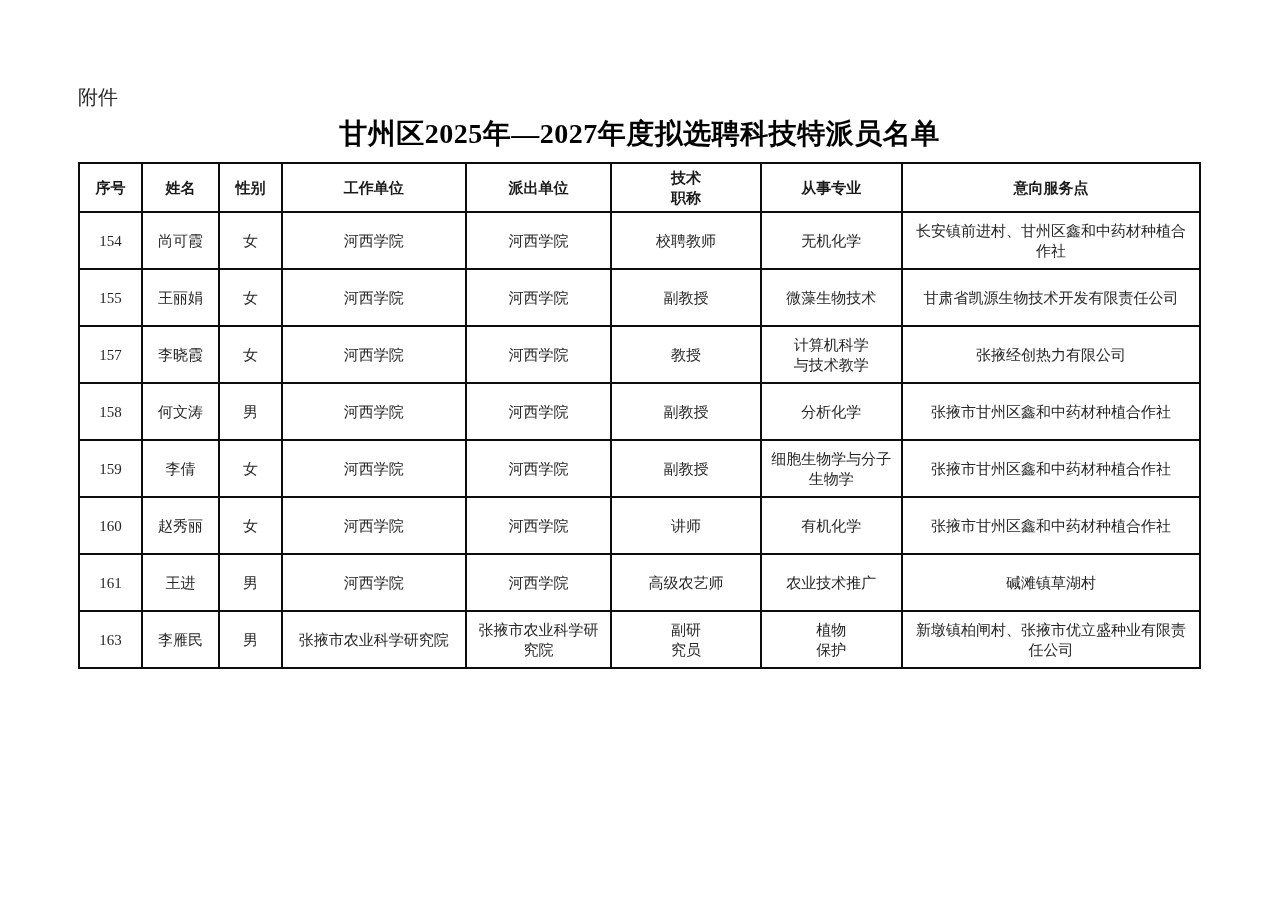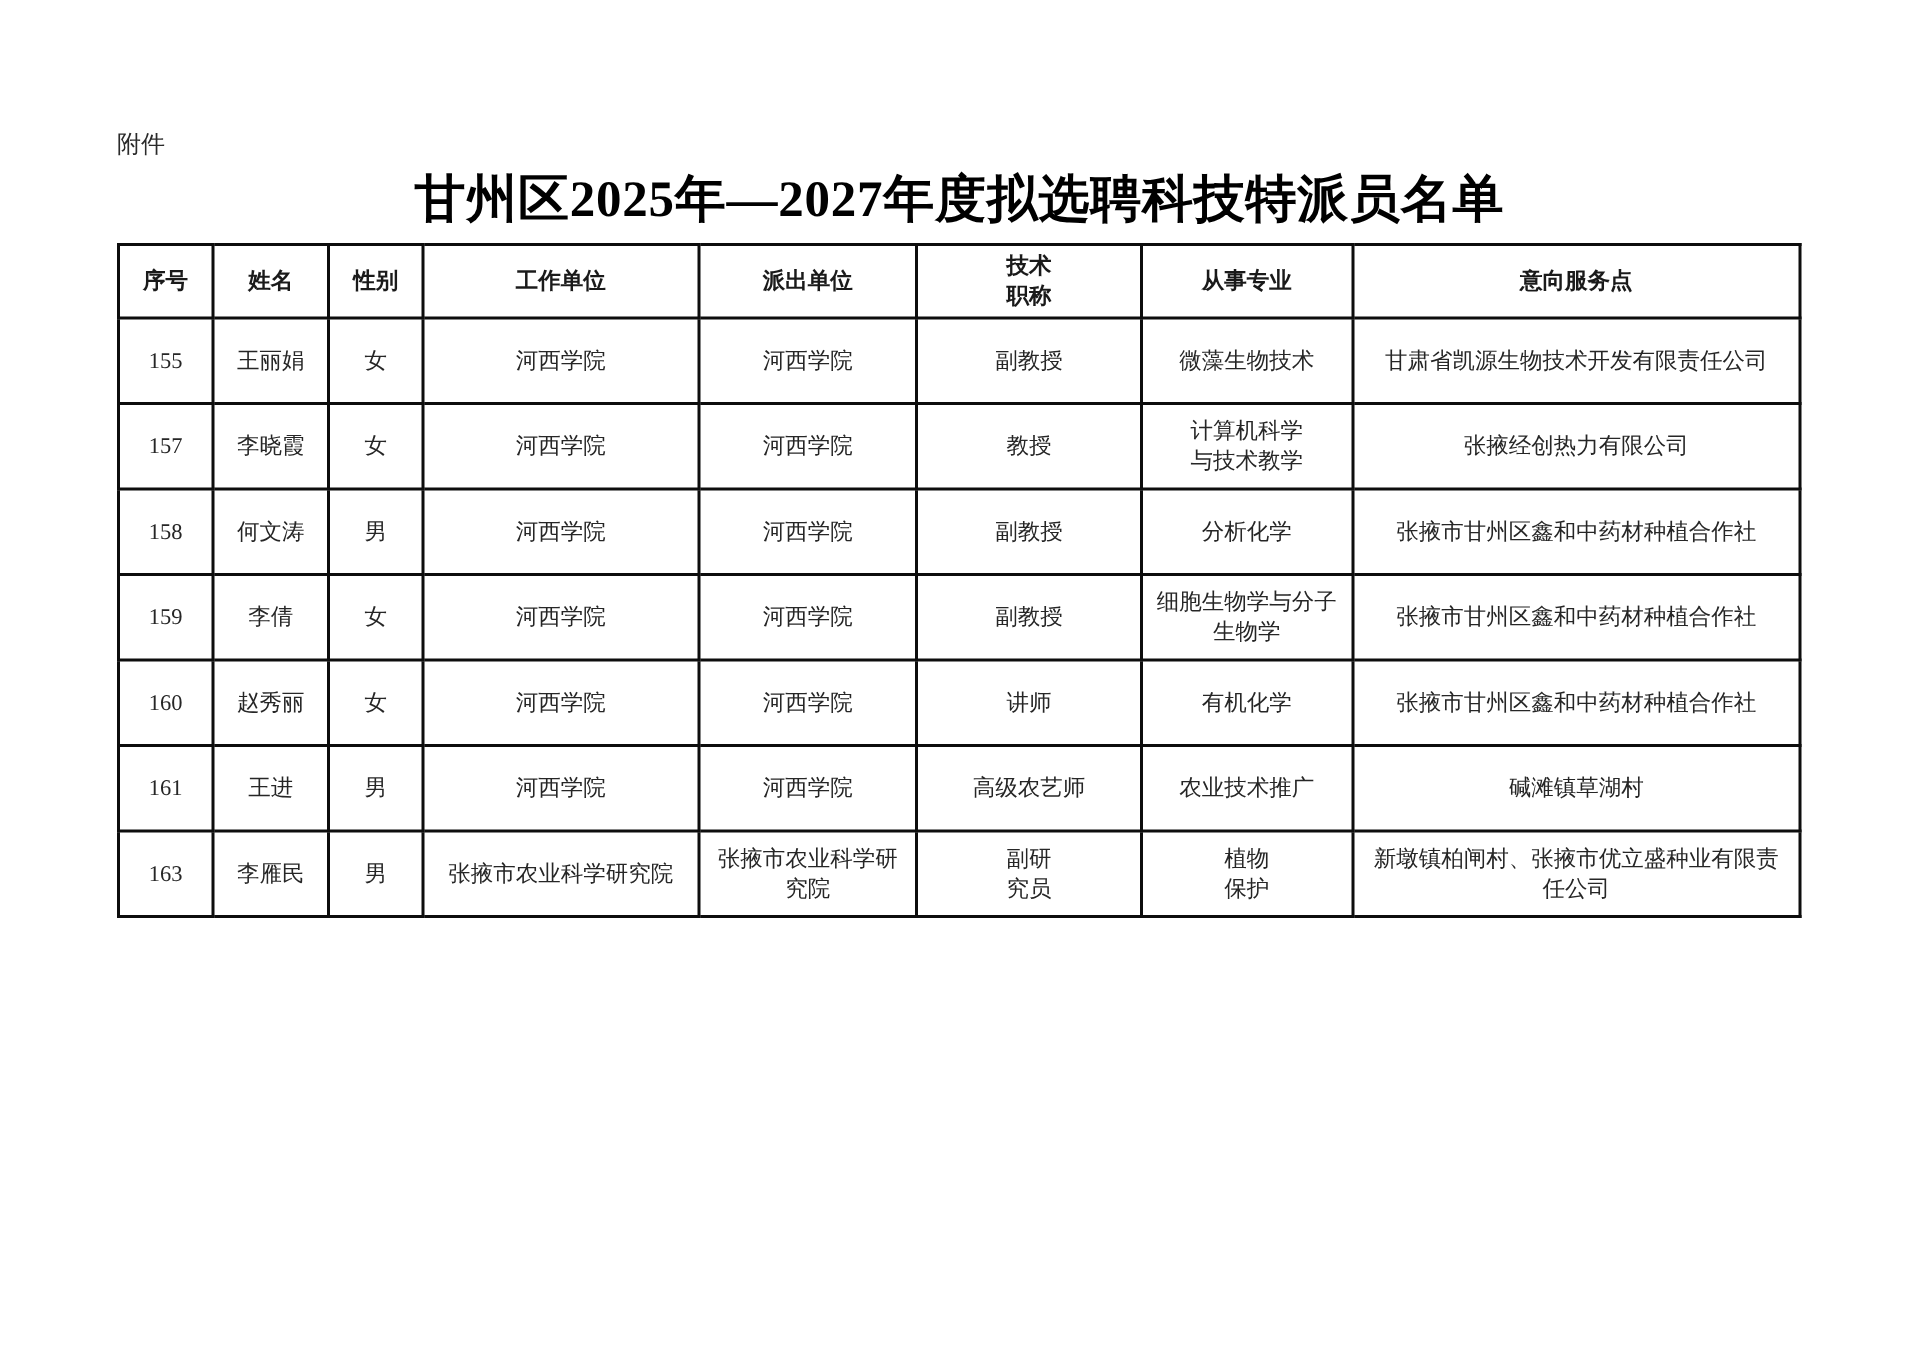--- a/index.html
+++ b/index.html
@@ -14,28 +14,28 @@
     color: #1c1c1c;
     overflow: hidden;
   }
   .page {
     box-sizing: border-box;
     width: 1280px;
     height: 904px;
     padding: 88px 79px 0 78px;
   }
   .attachment {
-    font-size: 16px;
+    font-size: 20px;
     line-height: 18px;
     color: #2a2a2a;
   }
   .doc-title {
     margin: 11px 0 11px 0;
     text-align: center;
-    font-size: 34px;
+    font-size: 28px;
     line-height: 34px;
     font-weight: bold;
     color: #000000;
     letter-spacing: 0.5px;
   }
   table.roster {
     width: 100%;
     border-collapse: collapse;
     table-layout: fixed;
     border: 2px solid #a16207;
@@ -93,20 +93,31 @@
         <th>性别</th>
         <th>工作单位</th>
         <th>派出单位</th>
         <th>技术
 职称</th>
         <th>从事专业</th>
         <th>意向服务点</th>
       </tr>
     </thead>
     <tbody>
+        <tr>
+    <td>154</td>
+    <td>尚可霞</td>
+    <td>女</td>
+    <td>河西学院</td>
+    <td>河西学院</td>
+    <td>校聘教师</td>
+    <td>无机化学</td>
+    <td>长安镇前进村、甘州区鑫和中药材种植合
+作社</td>
+  </tr>
         <tr>
     <td>155</td>
     <td>王丽娟</td>
     <td>女</td>
     <td>河西学院</td>
     <td>河西学院</td>
     <td>副教授</td>
     <td>微藻生物技术</td>
     <td>甘肃省凯源生物技术开发有限责任公司</td>
   </tr>

